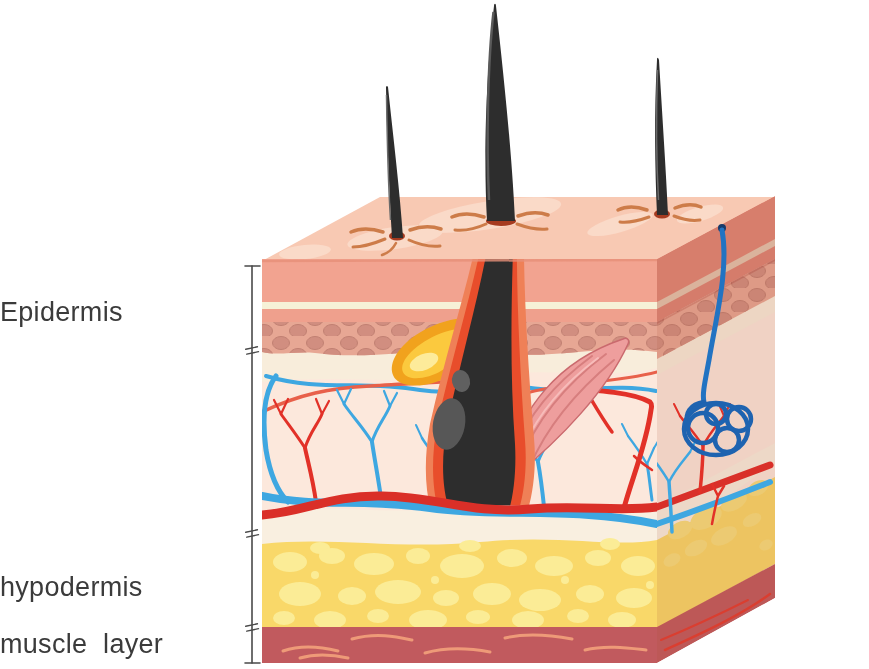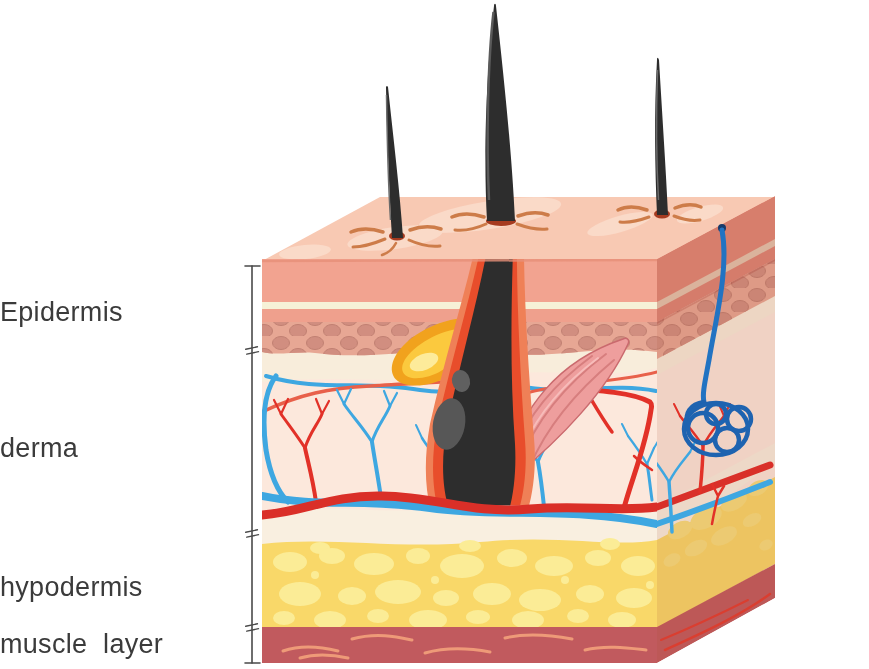--- a/index.html
+++ b/index.html
@@ -251,17 +251,16 @@
       <g transform="rotate(-12 252 533)">
           <path d="M246,531 L258,531 M246,536 L258,536" stroke-width="1.4"></path>
         </g>
       <g transform="rotate(-12 252 627)">
           <path d="M246,625 L258,625 M246,630 L258,630" stroke-width="1.4"></path>
         </g>
     </g>
   </svg>
 
   <div class="label" style="top:297px">Epidermis</div>
-  <div class="label" style="top:433px">derma</div>
   <div class="label" style="top:572px">hypodermis</div>
   <div class="label muscle" style="top:629px">muscle layer</div>
 
 </div>
 
 </body></html>

